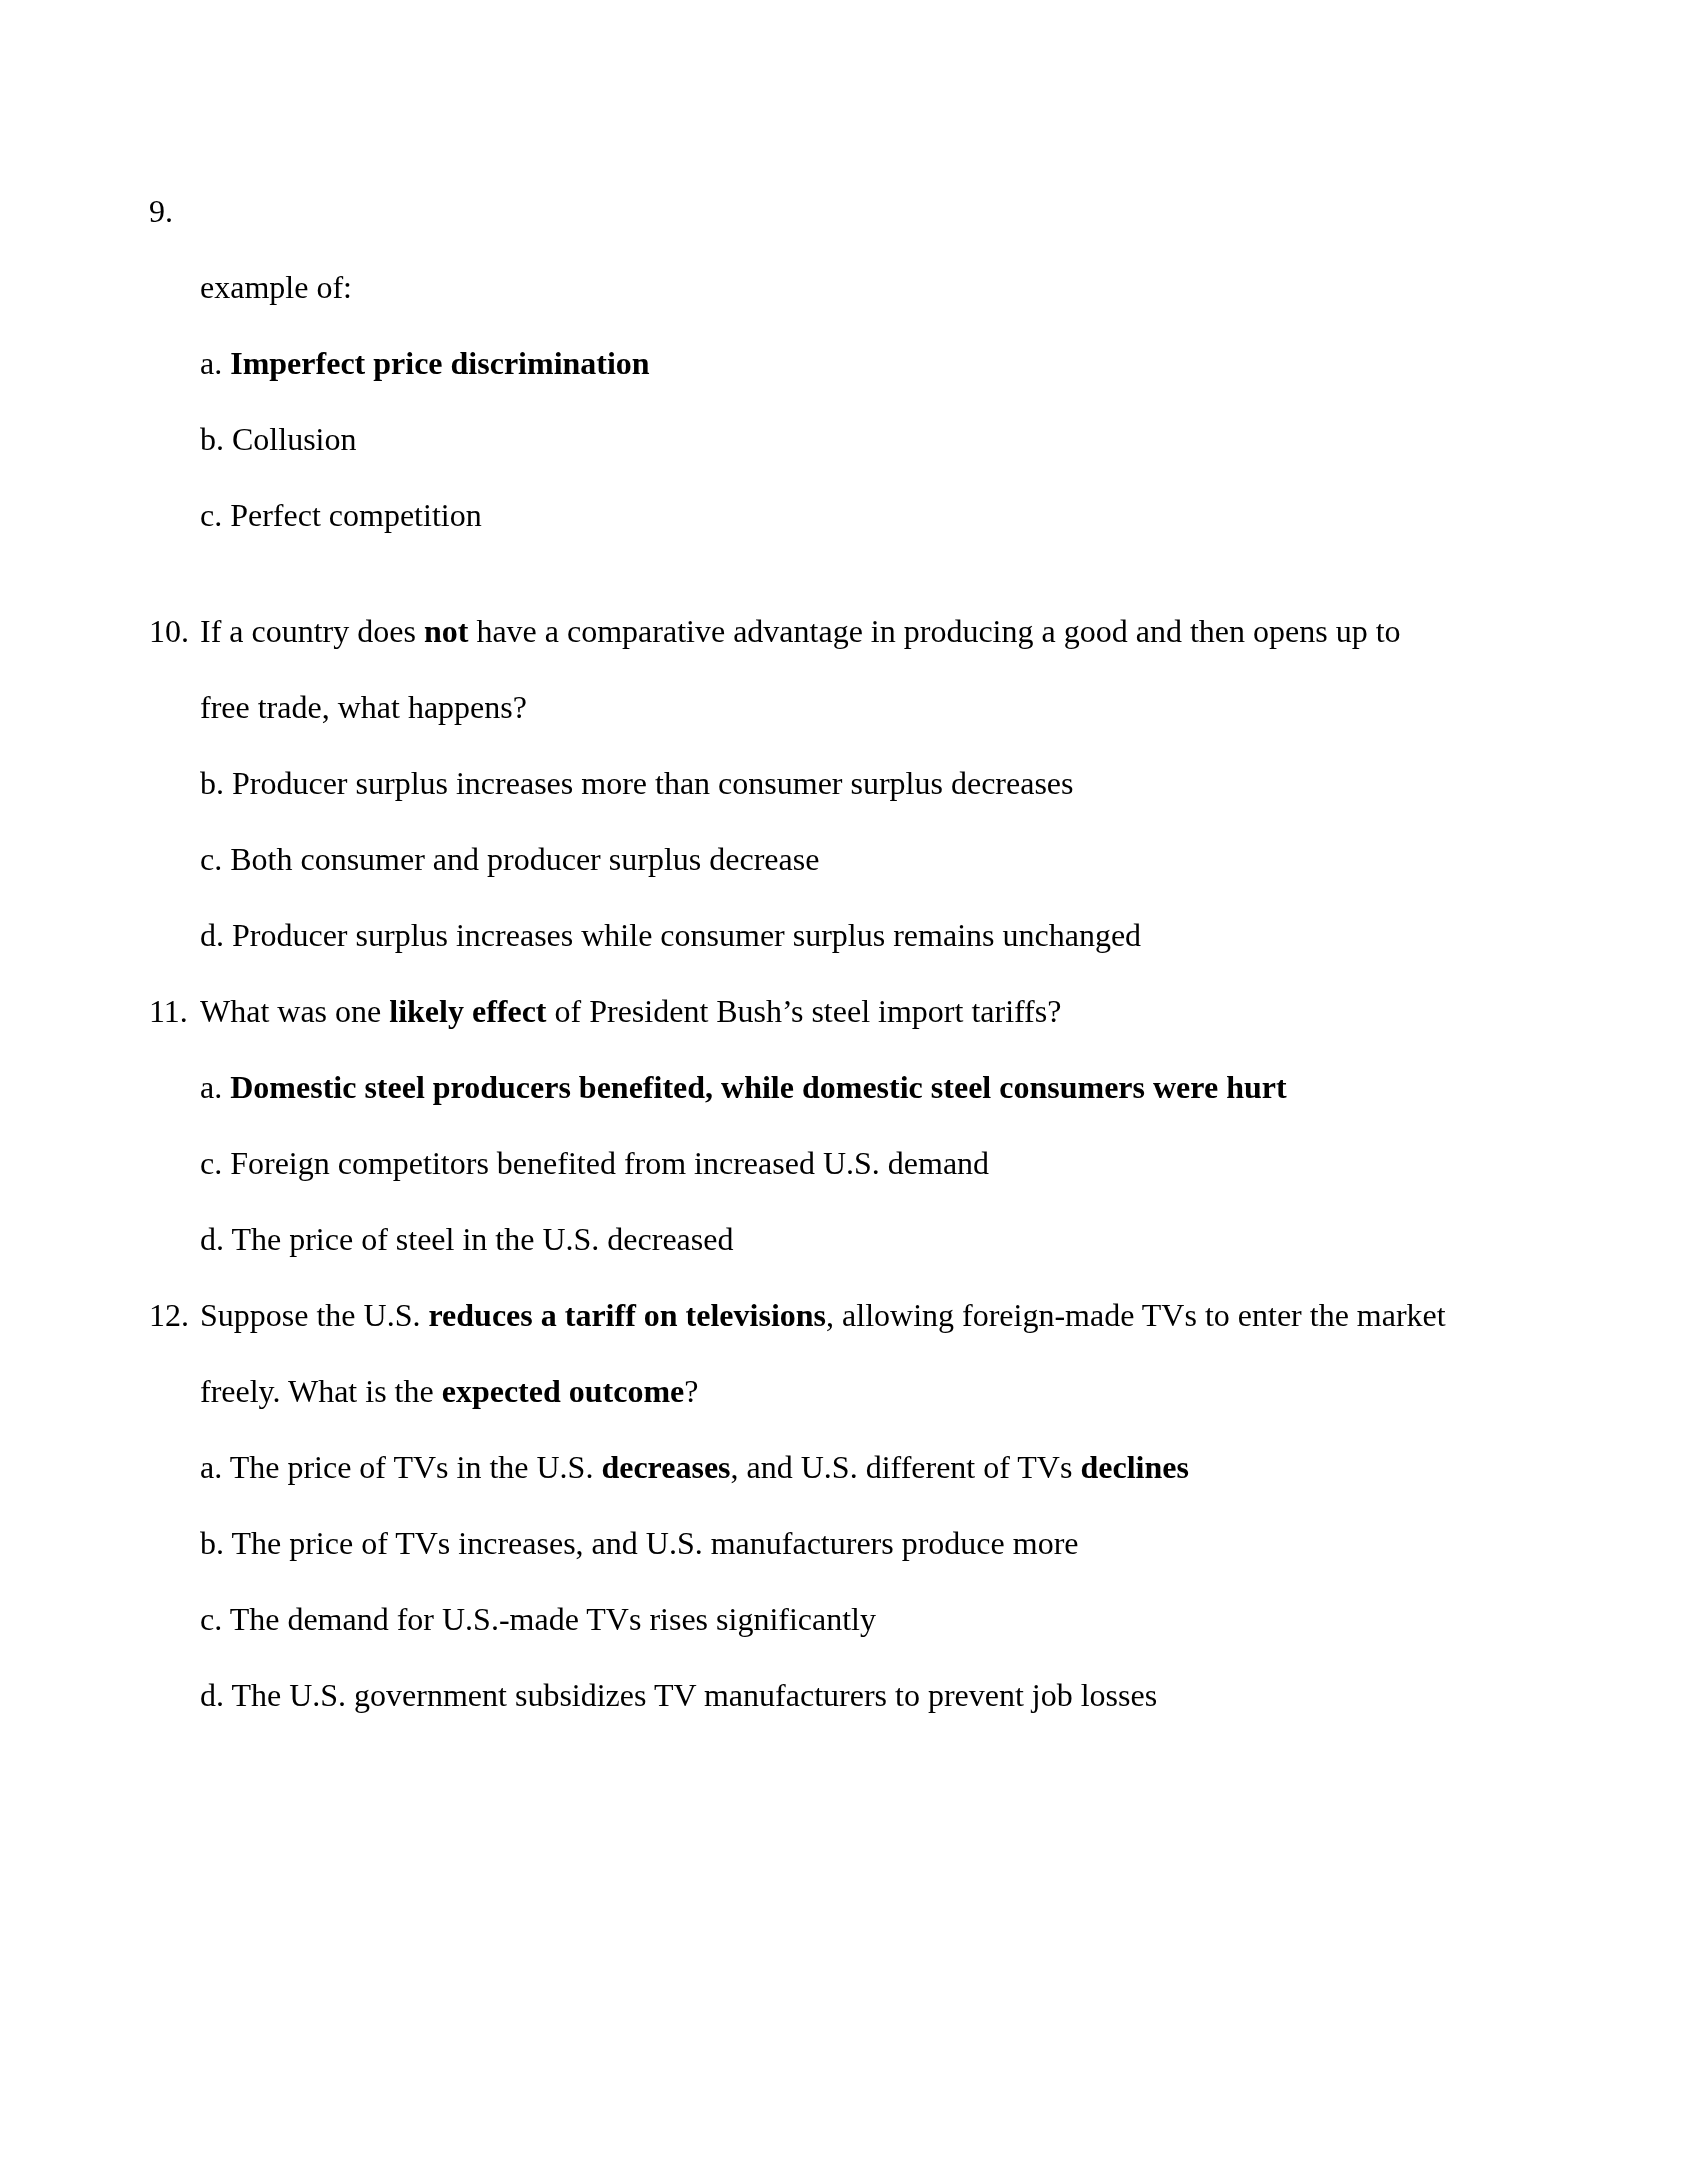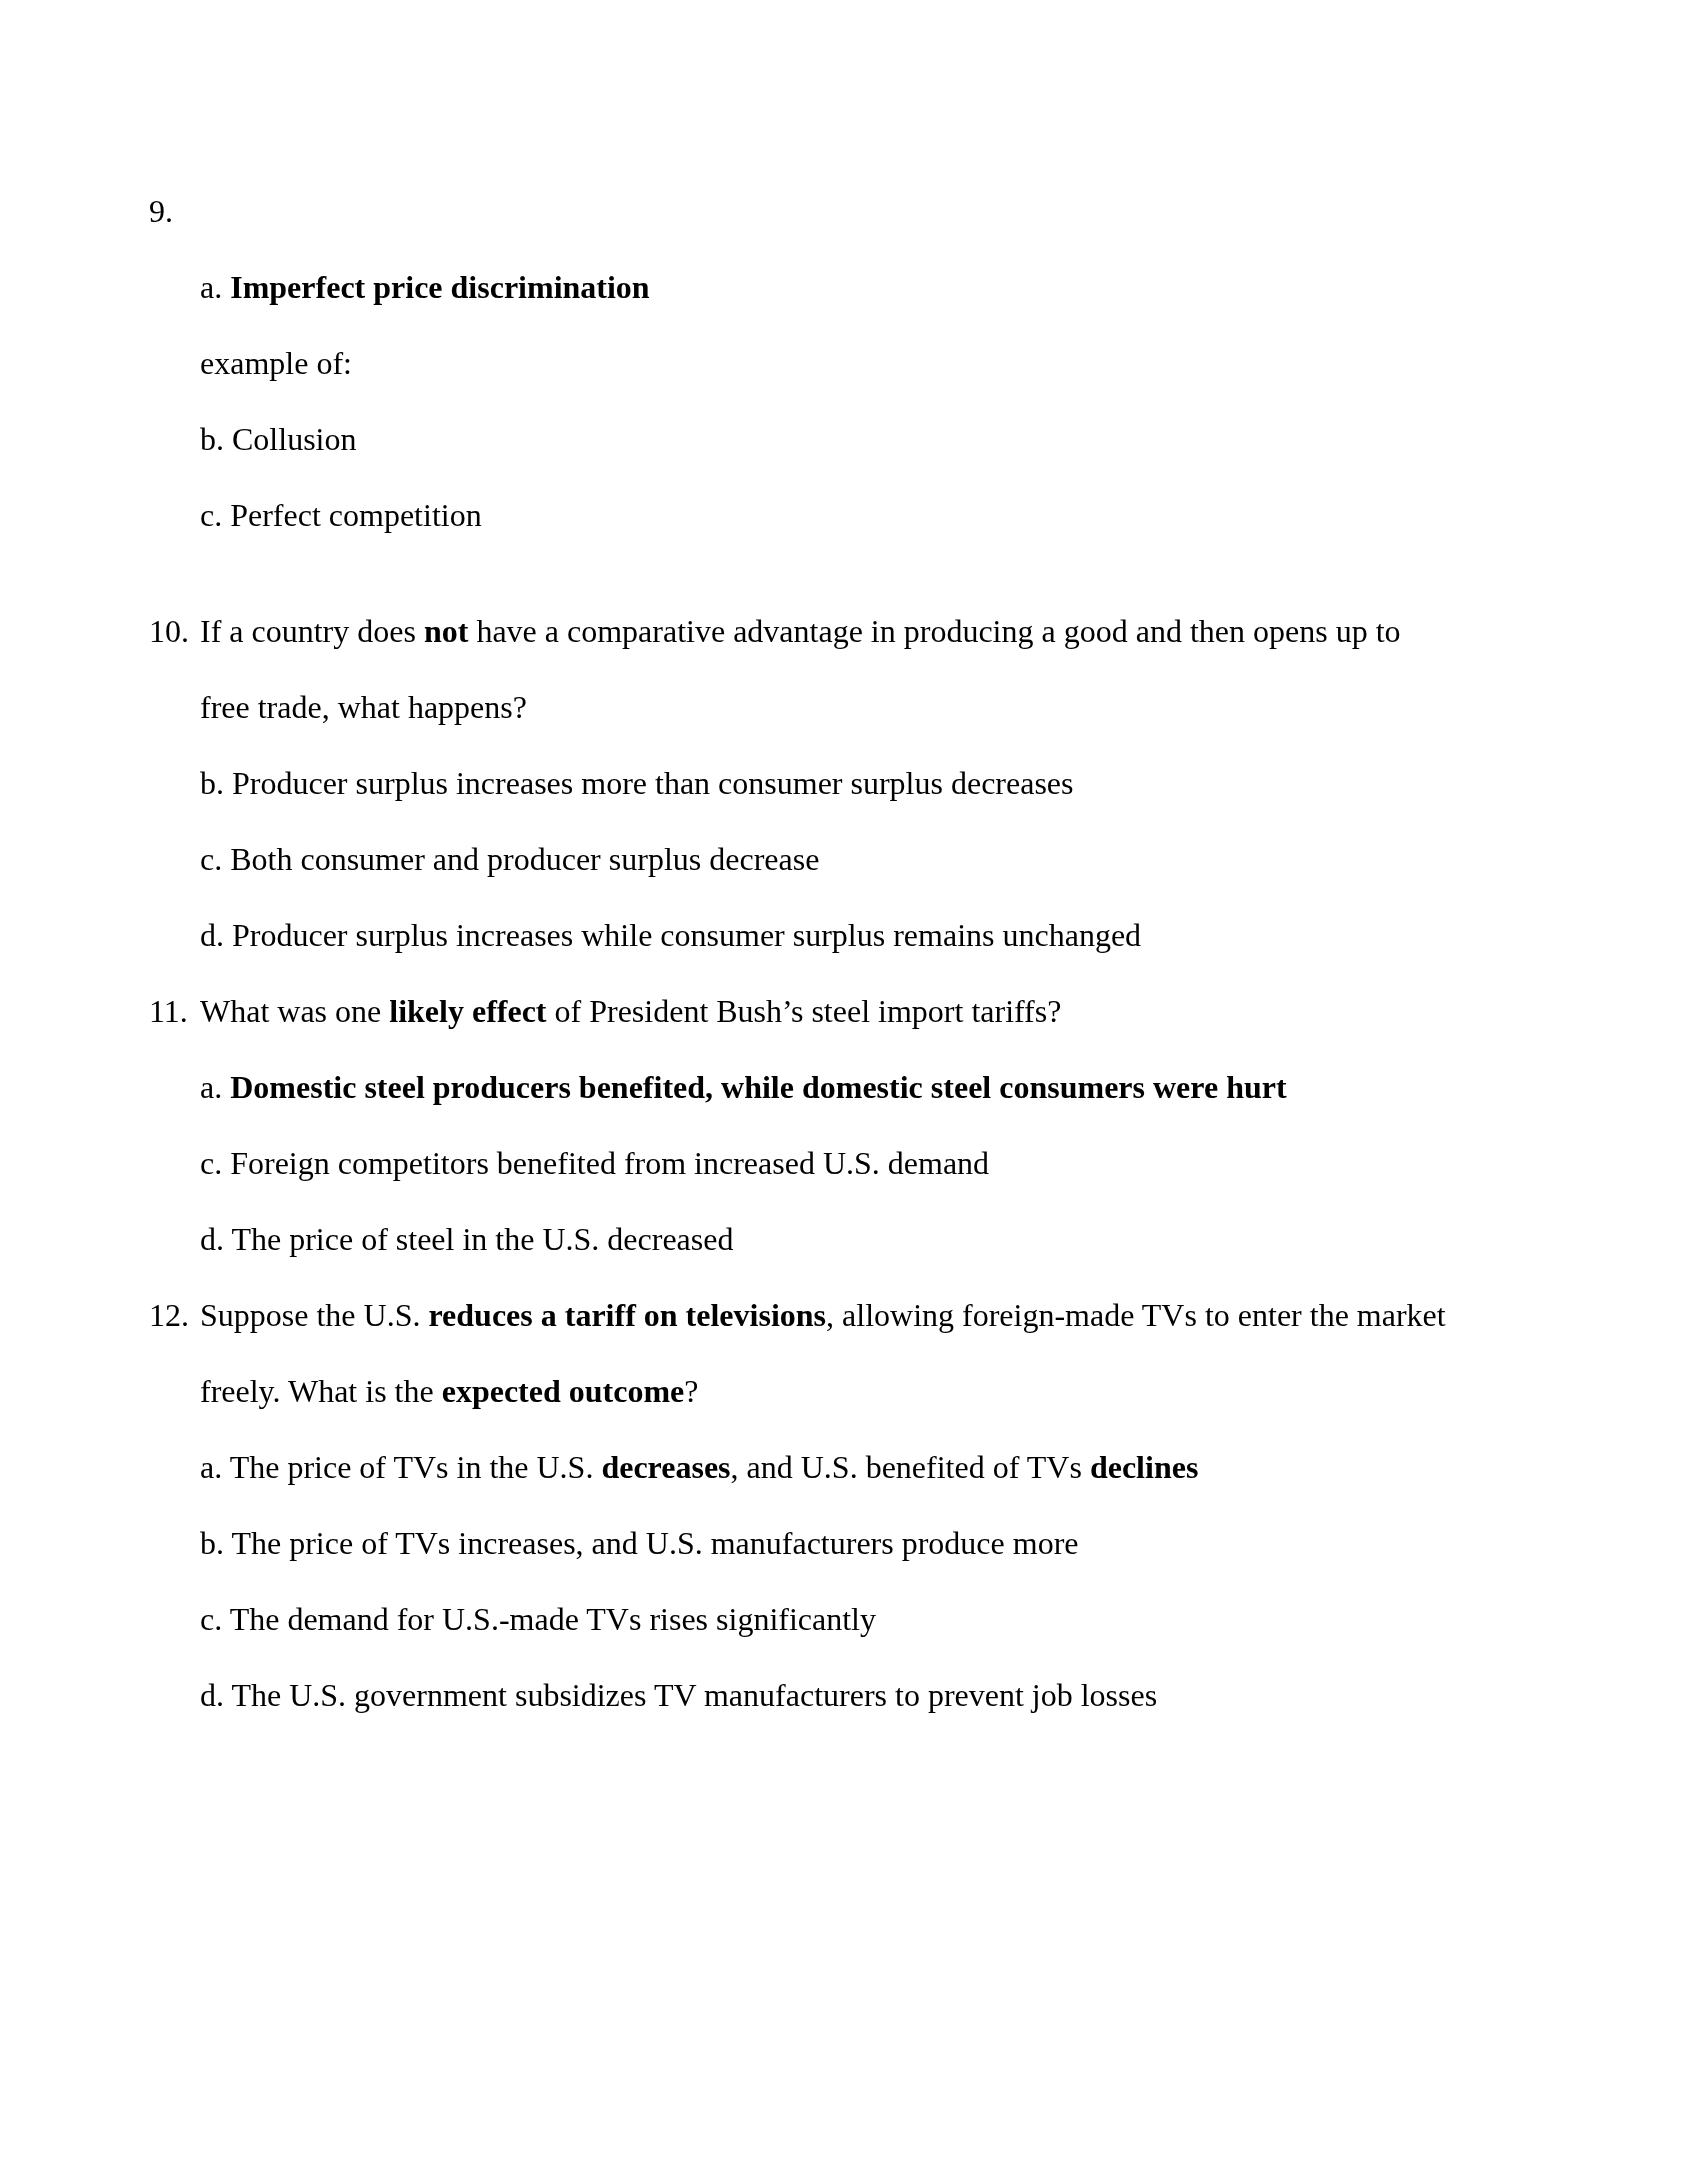--- a/index.html
+++ b/index.html
@@ -39,41 +39,41 @@
   }
   .b { font-weight: bold; }
 </style>
 </head>
 <body>
 
 <div class="page">
   <div class="content">
       <div class="question gap-after">
         <div class="line"><span class="qnum">9.</span></div>
+        <div class="line"><span>example of:</span></div>
         <div class="line option"><span>a.</span> <span class="b">Imperfect price discrimination</span></div>
-        <div class="line"><span>example of:</span></div>
         <div class="line option"><span>b.</span> <span>Collusion</span></div>
         <div class="line option"><span>c.</span> <span>Perfect competition</span></div>
       </div>
       <div class="question">
         <div class="line"><span class="qnum">10.</span><span>If a country does </span><span class="b">not</span><span> have a comparative advantage in producing a good and then opens up to</span></div>
         <div class="line"><span>free trade, what happens?</span></div>
         <div class="line option"><span>b.</span> <span>Producer surplus increases more than consumer surplus decreases</span></div>
         <div class="line option"><span>c.</span> <span>Both consumer and producer surplus decrease</span></div>
         <div class="line option"><span>d.</span> <span>Producer surplus increases while consumer surplus remains unchanged</span></div>
       </div>
       <div class="question">
         <div class="line"><span class="qnum">11.</span><span>What was one </span><span class="b">likely effect</span><span> of President Bush’s steel import tariffs?</span></div>
         <div class="line option"><span>a.</span> <span class="b">Domestic steel producers benefited, while domestic steel consumers were hurt</span></div>
         <div class="line option"><span>c.</span> <span>Foreign competitors benefited from increased U.S. demand</span></div>
         <div class="line option"><span>d.</span> <span>The price of steel in the U.S. decreased</span></div>
       </div>
       <div class="question">
         <div class="line"><span class="qnum">12.</span><span>Suppose the U.S. </span><span class="b">reduces a tariff on televisions</span><span>, allowing foreign-made TVs to enter the market</span></div>
         <div class="line"><span>freely. What is the </span><span class="b">expected outcome</span><span>?</span></div>
-        <div class="line option"><span>a.</span> <span>The price of TVs in the U.S. </span><span class="b">decreases</span><span>, and U.S. benefited of TVs </span><span class="b">declines</span></div>
+        <div class="line option"><span>a.</span> <span>The price of TVs in the U.S. </span><span class="b">decreases</span><span>, and U.S. different of TVs </span><span class="b">declines</span></div>
         <div class="line option"><span>b.</span> <span>The price of TVs increases, and U.S. manufacturers produce more</span></div>
         <div class="line option"><span>c.</span> <span>The demand for U.S.-made TVs rises significantly</span></div>
         <div class="line option"><span>d.</span> <span>The U.S. government subsidizes TV manufacturers to prevent job losses</span></div>
       </div>
     </div>
 </div>
 
 
 </body></html>

